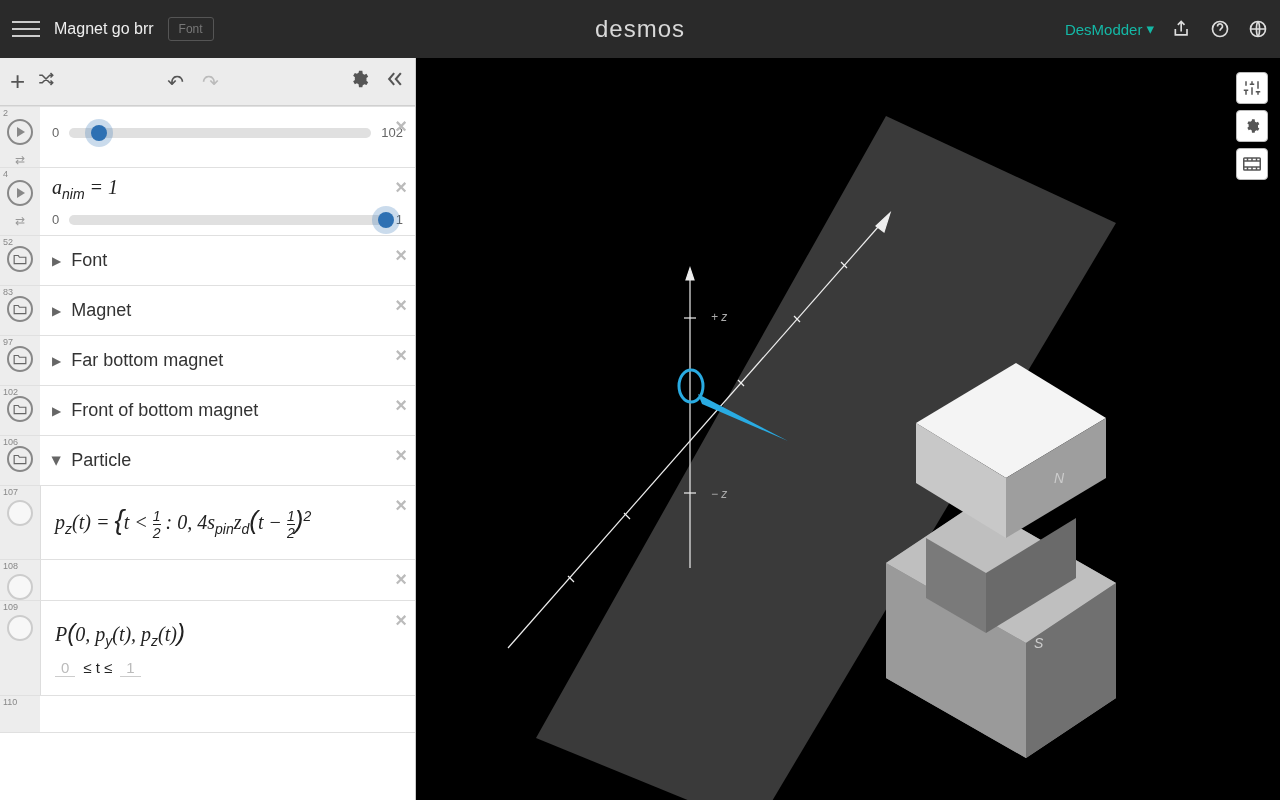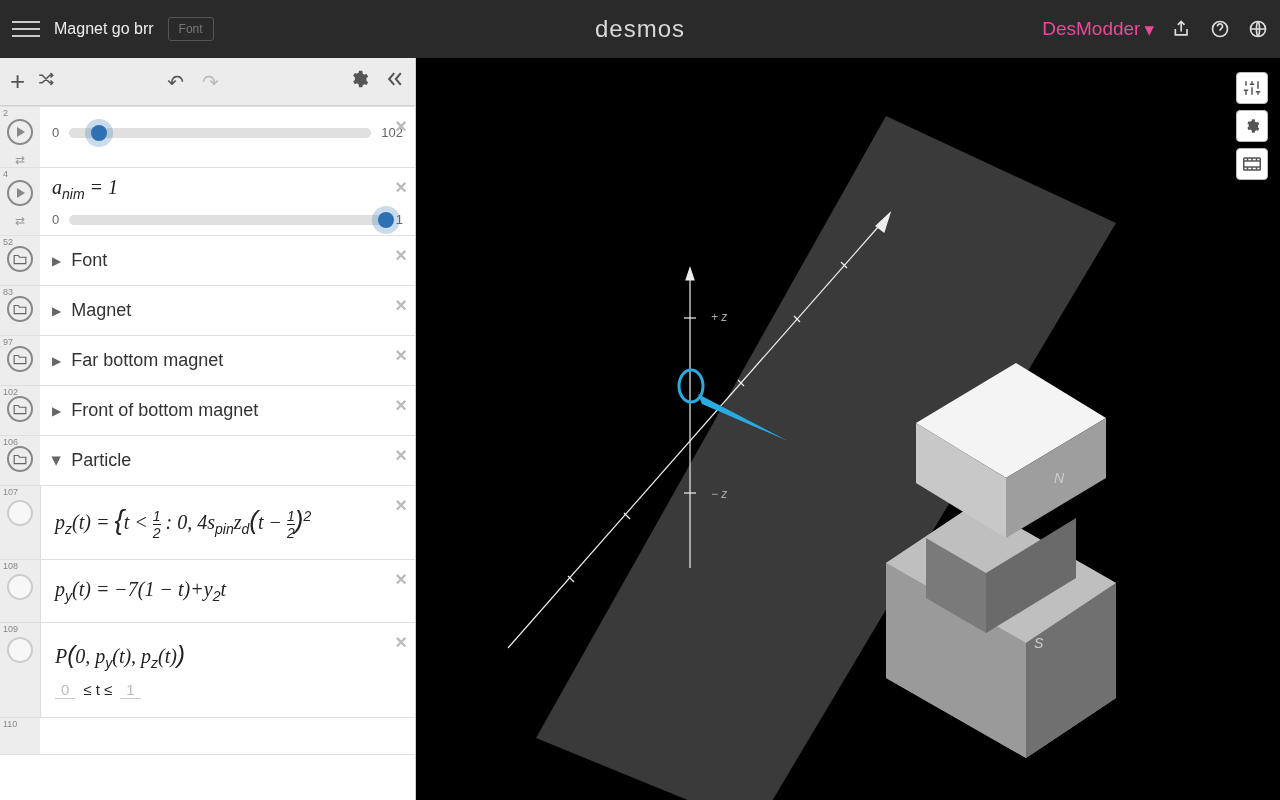--- a/index.html
+++ b/index.html
@@ -4,21 +4,21 @@
 <style>
 * { margin: 0; padding: 0; box-sizing: border-box; font-family: Arial, Helvetica, sans-serif; }
 html, body { width: 1280px; height: 800px; overflow: hidden; background: #000; }
 .topbar { height: 58px; background: #2a2a2a; display: flex; align-items: center; color: #ddd; padding: 0 12px; }
 .hamburger { width: 28px; height: 28px; display: flex; flex-direction: column; justify-content: center; gap: 5px; cursor: pointer; }
 .hamburger span { height: 2px; background: #ccc; display: block; }
 .title { margin-left: 14px; font-size: 16px; color: #eee; }
 .save-btn { margin-left: 14px; border: 1px solid #555; color: #777; background: transparent; padding: 4px 10px; border-radius: 3px; font-size: 12px; }
 .brand { position: absolute; left: 50%; transform: translateX(-50%); font-size: 24px; letter-spacing: 1px; color: #d8d8d8; font-weight: 300; }
 .topright { margin-left: auto; display: flex; align-items: center; gap: 18px; }
-.topright .txt { color: #ec4899; font-size: 19px; display: flex; align-items: center; gap: 4px; cursor: pointer; justify-content: flex-end; }
+.topright .txt { color: #14b8a6; font-size: 15px; display: flex; align-items: center; gap: 4px; cursor: pointer; justify-content: flex-end; }
 .icon-btn { width: 20px; height: 20px; cursor: pointer; display: flex; align-items: center; justify-content: center; }
 .main { display: flex; height: 754px; }
 .panel { width: 416px; background: #f7f7f7; display: flex; flex-direction: column; border-right: 1px solid #ccc; }
 .panelbar { height: 48px; background: #ececec; border-bottom: 1px solid #d0d0d0; display: flex; align-items: center; padding: 0 10px; gap: 12px; }
 .plus { font-size: 26px; color: #555; cursor: pointer; font-weight: 300; }
 .shuffle { font-size: 18px; color: #555; cursor: pointer; }
 .undo-redo { margin-left: 100px; display: flex; gap: 18px; }
 .undo, .redo { font-size: 20px; color: #555; }
 .redo { color: #bbb; }
 .panelbar-right { margin-left: auto; display: flex; gap: 16px; align-items: center; }
@@ -240,21 +240,20 @@
 
     </div>
         </div>
         <div class="row">
     <div class="gutter">
       <span class="lineno">108</span>
       <div class="circle-btn"></div>
     </div>
     <div class="body expr-body eq-indent">
       <span class="close-x">×</span>
-      <div class="mathline">p<sub class="sub">y</sub>(t) = −7(1 − t)+y<sub class="sub">2</sub>t</div>
 
     </div>
         </div>
         <div class="row">
     <div class="gutter">
       <span class="lineno">109</span>
       <div class="circle-btn"></div>
     </div>
     <div class="body expr-body eq-indent">
       <span class="close-x">×</span>

